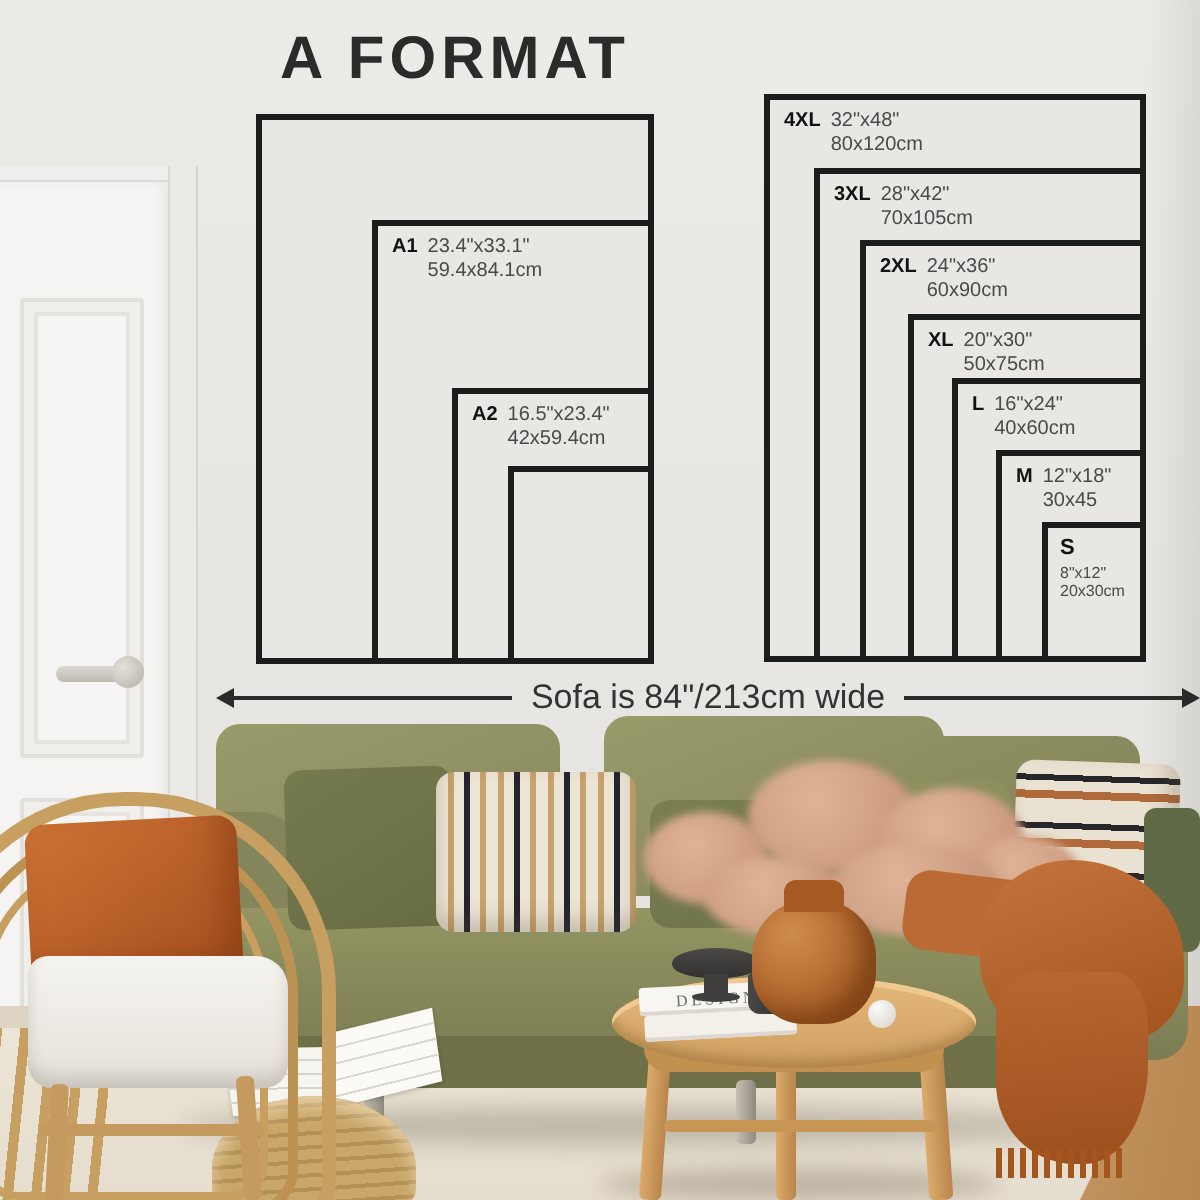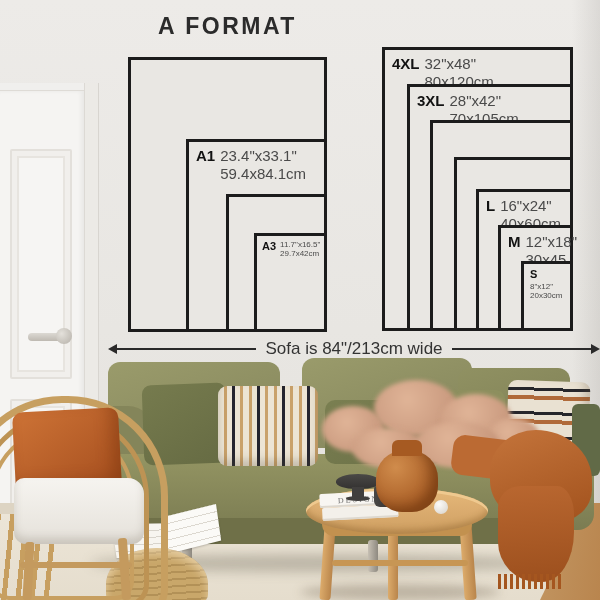--- a/index.html
+++ b/index.html
@@ -15,29 +15,29 @@
   .door{left:0;top:91px;width:84px;height:470px;background:#f5f4f2;box-shadow:inset -3px 0 4px rgba(0,0,0,.05)}
   .door-panel{border:2px solid #e3e0db;border-radius:2px;background:#f6f5f3;box-shadow:inset 0 0 0 5px #f1efec,inset 0 0 0 7px #e7e4df}
   .dp1{left:10px;top:58px;width:62px;height:230px}
   .dp2{left:10px;top:308px;width:62px;height:150px}
   .door-handle-bar{left:28px;top:242px;width:34px;height:8px;background:linear-gradient(180deg,#dcd9d3,#beb9b1);border-radius:4px}
   .door-handle-rose{left:56px;top:237px;width:16px;height:16px;border-radius:50%;background:radial-gradient(circle at 35% 35%,#e4e1db,#b5b0a8)}
 
   
   .szbox{position:absolute;border:3px solid #1c1c1c;background:#e9e7e3;box-sizing:border-box}
   .chart-title{position:absolute;text-align:center;color:#2b2b2b;font-weight:600}
-  .title-a{left:128px;top:13px;width:199px;font-size:23px;letter-spacing:2.5px}
+  .title-a{left:128px;top:13px;width:199px;font-size:30px;letter-spacing:2.5px}
   .title-23{left:382px;top:3px;width:191px;font-size:27px;letter-spacing:1px}
   .chart-a{left:128px;top:57px;width:199px;height:275px}
   .chart-b{left:382px;top:47px;width:191px;height:284px}
   .nest{right:-3px;bottom:-3px;position:absolute}
-  .a1{width:141px;height:193px}.a2{width:101px;height:138px}.a3{width:73px;height:99px}.a4{width:52px;height:69px}
+  .a1{width:141px;height:222px}.a2{width:101px;height:138px}.a3{width:73px;height:99px}.a4{width:52px;height:69px}
   .b3xl{width:166px;height:247px}.b2xl{width:143px;height:211px}.bxl{width:119px;height:174px}
   .bl{width:97px;height:142px}.bm{width:75px;height:106px}.bs{width:52px;height:70px}
-  .lbl{display:flex;gap:5px;padding:5px 0 0 7px;font-size:15px;line-height:1.18;color:#4a4a4a;white-space:nowrap}
+  .lbl{display:flex;gap:5px;padding:5px 0 0 7px;font-size:10px;line-height:1.18;color:#4a4a4a;white-space:nowrap}
   .lbl b{color:#121212;font-weight:700}
   .dims{display:flex;flex-direction:column}
   .lbl.sm{font-size:8px;padding:4px 0 0 5px;gap:4px}
   .lbl.sm b{font-size:11px}
   .lbl.stack{flex-direction:column;gap:1px;font-size:8px;padding:4px 0 0 6px}
   .lbl.stack b{font-size:11px}
 
   
   .dimline{left:110px;top:339px;width:488px;height:20px;display:flex;align-items:center;gap:9px;color:#333}
   .dl{flex:1;height:2px;background:#2a2a2a;position:relative}
@@ -175,28 +175,28 @@
   <div class="szbox chart-a z2">
     <div class="szbox nest a1">
       <div class="lbl">
         <b>A1</b>
         <span class="dims">
             <span>23.4"x33.1"</span>
             <span>59.4x84.1cm</span>
           </span>
       </div>
       <div class="szbox nest a2">
+        <div class="lbl">
+          <b>A2</b>
+          <span class="dims">
+              <span>16.5"x23.4"</span>
+              <span>42x59.4cm</span>
+            </span>
+        </div>
         <div class="szbox nest a3">
-          <div class="lbl sm">
-            <b>A3</b>
-            <span class="dims">
-                <span>11.7"x16.5"</span>
-                <span>29.7x42cm</span>
-              </span>
-          </div>
         </div>
       </div>
     </div>
   </div>
 
   <div class="szbox chart-b z2">
     <div class="lbl">
       <b>4XL</b>
       <span class="dims">
           <span>32"x48"</span>
@@ -205,21 +205,35 @@
     </div>
     <div class="szbox nest b3xl">
       <div class="lbl">
         <b>3XL</b>
         <span class="dims">
             <span>28"x42"</span>
             <span>70x105cm</span>
           </span>
       </div>
       <div class="szbox nest b2xl">
+        <div class="lbl">
+          <b>2XL</b>
+          <span class="dims">
+              <span>24"x36"</span>
+              <span>60x90cm</span>
+            </span>
+        </div>
         <div class="szbox nest bxl">
+          <div class="lbl">
+            <b>XL</b>
+            <span class="dims">
+                <span>20"x30"</span>
+                <span>50x75cm</span>
+              </span>
+          </div>
           <div class="szbox nest bl">
             <div class="lbl">
               <b>L</b>
               <span class="dims">
                   <span>16"x24"</span>
                   <span>40x60cm</span>
                 </span>
             </div>
             <div class="szbox nest bm">
               <div class="lbl">

